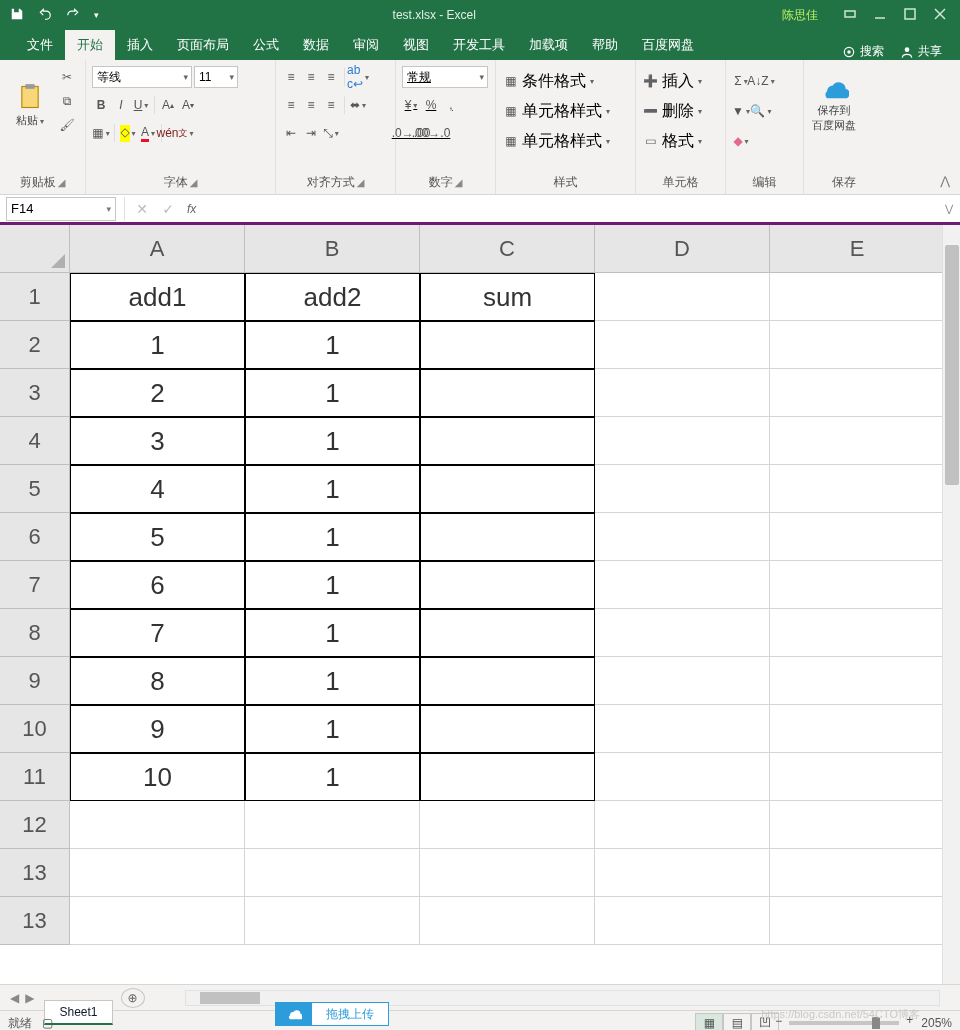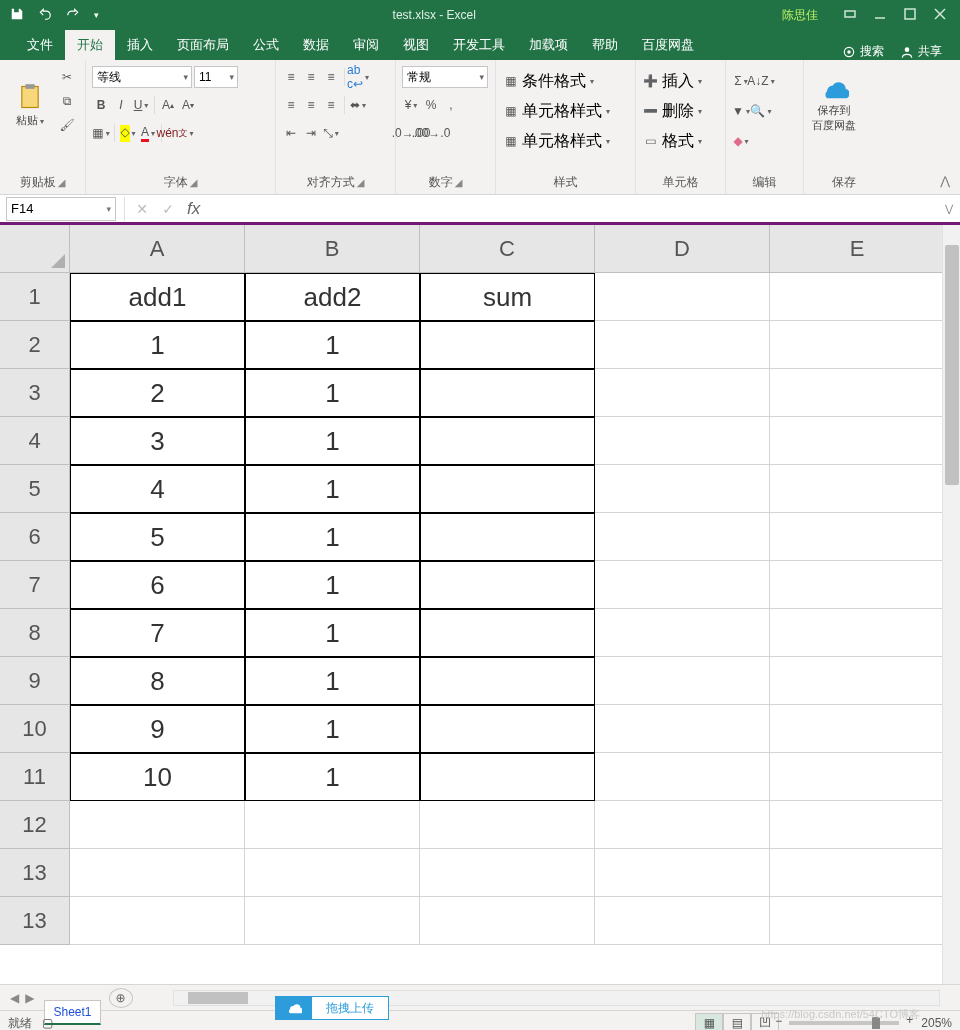--- a/index.html
+++ b/index.html
@@ -35,56 +35,56 @@
 .sep { width: 1px; height: 18px; background: #ddd; margin: 0 2px; }
 .drop::after { content: "▾"; font-size: 8px; color: #666; margin-left: 2px; }
 .bigbtn { display:flex; flex-direction:column; align-items:center; justify-content:center; width:48px; height:80px; font-size:11px; color:#444; }
 
 
 .fbar { height: 30px; background: #fff; border-bottom: 3px solid #701a75; display: flex; align-items: center; }
 .namebox { width: 110px; height: 24px; border: 1px solid #c8c6c4; margin: 0 4px 0 6px; font-size: 13px; padding: 0 4px; display:flex; align-items:center; justify-content:space-between; }
 .namebox::after { content: "▾"; font-size: 9px; color: #777; }
 .fbar .fxsep { width: 1px; height: 24px; background: #e1e1e1; margin: 0 4px; }
 .fbar .fxbtn { width: 26px; text-align: center; color: #bbb; font-size: 14px; }
-.fbar .fxlabel { font-style: italic; font-size: 17px; color: #666; padding: 0 6px; }
+.fbar .fxlabel { font-style: italic; font-size: 12px; color: #666; padding: 0 6px; }
 .fbar input { flex: 1; height: 24px; border: none; outline: none; font-size: 13px; padding: 0 4px; }
 .fbar .expand { width: 22px; text-align: center; color: #888; font-size: 10px; }
 
 
 .grid-wrap { position: relative; height: 760px; overflow: hidden; border-bottom: 1px solid #d6d6d6; }
 .grid { display: grid; grid-template-columns: 70px 175px 175px 175px 175px 175px; grid-auto-rows: 48px; font-size: 26px; color: #333; }
 .colhdr, .rowhdr, .corner { background: #e6e6e6; border: 1px solid #bfbfbf; border-top: none; border-left: none; display: flex; align-items: center; justify-content: center; font-size: 22px; color: #555; }
 .corner { background: #e6e6e6; position: relative; }
 .corner::after { content:""; position:absolute; right:4px; bottom:4px; width:0; height:0; border-style:solid; border-width:0 0 14px 14px; border-color: transparent transparent #b0b0b0 transparent; }
 .cell { border-right: 1px solid #d4d4d4; border-bottom: 1px solid #d4d4d4; display: flex; align-items: center; justify-content: center; background: #fff; }
 .cell.bordered { border: 1px solid #000; }
 .vsb { position: absolute; right: 0; top: 0; width: 18px; bottom: 0; background: #f1f1f1; border-left: 1px solid #e1e1e1; }
 .vsb .thumb { width: 14px; margin: 20px auto 0; height: 240px; background: #c1c1c1; border-radius: 2px; }
 
 
 .sheetbar { height: 26px; background: #f3f2f1; display: flex; align-items: center; border-bottom: 1px solid #d6d6d6; font-size: 12px; }
 .sheetbar .nav { display: flex; gap: 6px; padding: 0 10px; color: #888; }
-.sheetbar .tab { padding: 4px 8px; background: #fff; border: 1px solid #c8c6c4; border-bottom: 2px solid #217346; color: #1d4ed8; margin-top: 30px; }
+.sheetbar .tab { padding: 4px 14px; background: #fff; border: 1px solid #c8c6c4; border-bottom: 2px solid #217346; color: #0f172a; margin-top: 30px; }
 .sheetbar .plus { width: 24px; height: 20px; border: 1px solid #c8c6c4; border-radius: 50%; display: flex; align-items: center; justify-content: center; margin-left: 8px; color: #666; }
 .sheetbar .hsb { flex: 1; margin: 0 20px 0 40px; height: 16px; background: #f1f1f1; border: 1px solid #e1e1e1; position: relative; }
 .sheetbar .hsb .thumb { position: absolute; left: 14px; top: 1px; height: 12px; width: 60px; background: #c1c1c1; }
 
 
 .status { height: 24px; background: #f3f2f1; display: flex; align-items: center; font-size: 12px; color: #555; padding: 0 8px; }
 .status .views { margin-left: auto; display: flex; gap: 0; }
 .status .views .v { width: 28px; height: 20px; border: 1px solid #c8c6c4; display:flex; align-items:center; justify-content:center; }
 .status .views .v.active { background:#d8e8df; }
 .status .zoom { display:flex; align-items:center; gap:6px; margin-left:10px; }
 .status .slider { width:110px; height:4px; background:#c8c6c4; position:relative; }
 .status .slider::before { content:"−"; position:absolute; left:-14px; top:-7px; }
 .status .slider::after { content:"+"; position:absolute; right:-14px; top:-8px; }
 .status .slider .knob { width:8px; height:12px; background:#888; position:absolute; left:75%; top:-4px; }
 
 
-.upl { position:absolute; left:275px; bottom:10px; height:24px; background:#fff; border:1px solid #2d9cdb; display:flex; align-items:center; font-size:12px; }
+.upl { position:absolute; left:275px; bottom:4px; height:24px; background:#fff; border:1px solid #2d9cdb; display:flex; align-items:center; font-size:12px; }
 .upl .l { background:#2d9cdb; width:36px; height:100%; display:flex; align-items:center; justify-content:center; }
 .upl .l svg { fill:#fff; width:16px; height:16px; }
 .upl .t { padding:0 14px; color:#2d9cdb; }
 .wm { position:absolute; right:40px; bottom:8px; font-size:11px; color:#c9c9c9; pointer-events:none; }
 </style>
 </head>
 <body>
 
 <div class="titlebar">
   <div class="qat">
@@ -227,21 +227,21 @@
         <span class="ic drop">⤡</span>
       </div>
     </div>
     <div class="label">
         <span>对齐方式</span>
         <span class="launcher">◢</span>
       </div>
   </div>
 
   <div class="group" style="width:100px;">
-    <div class="body" style="flex-direction:column;gap:2px;">
+    <div class="body" style="flex-direction:column;gap:2px;text-decoration:underline;">
       <div class="row">
           <div class="combo" style="width:86px;">常规</div>
         </div>
       <div class="row">
         <span class="ic drop">¥</span>
         <span class="ic">%</span>
         <span class="ic">,</span>
       </div>
       <div class="row">
         <span class="ic">.0→.00</span>

